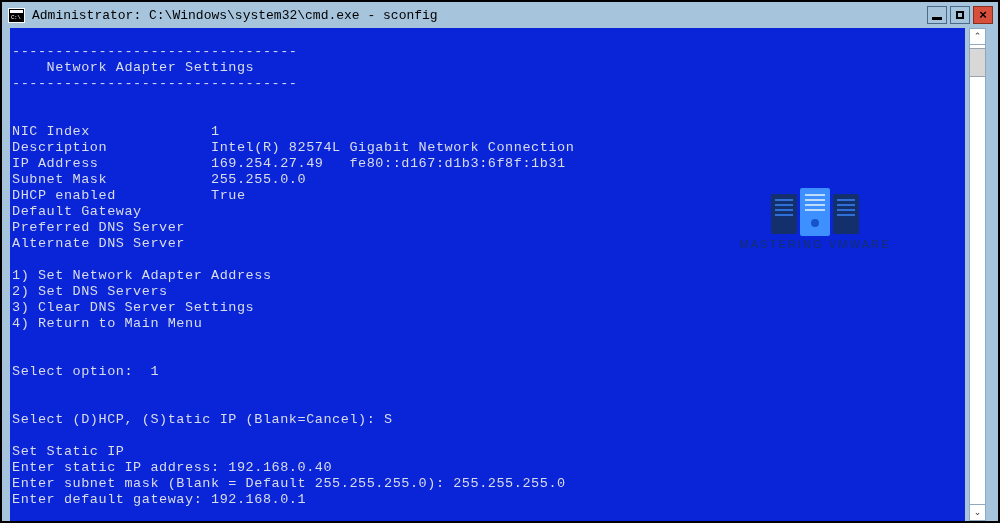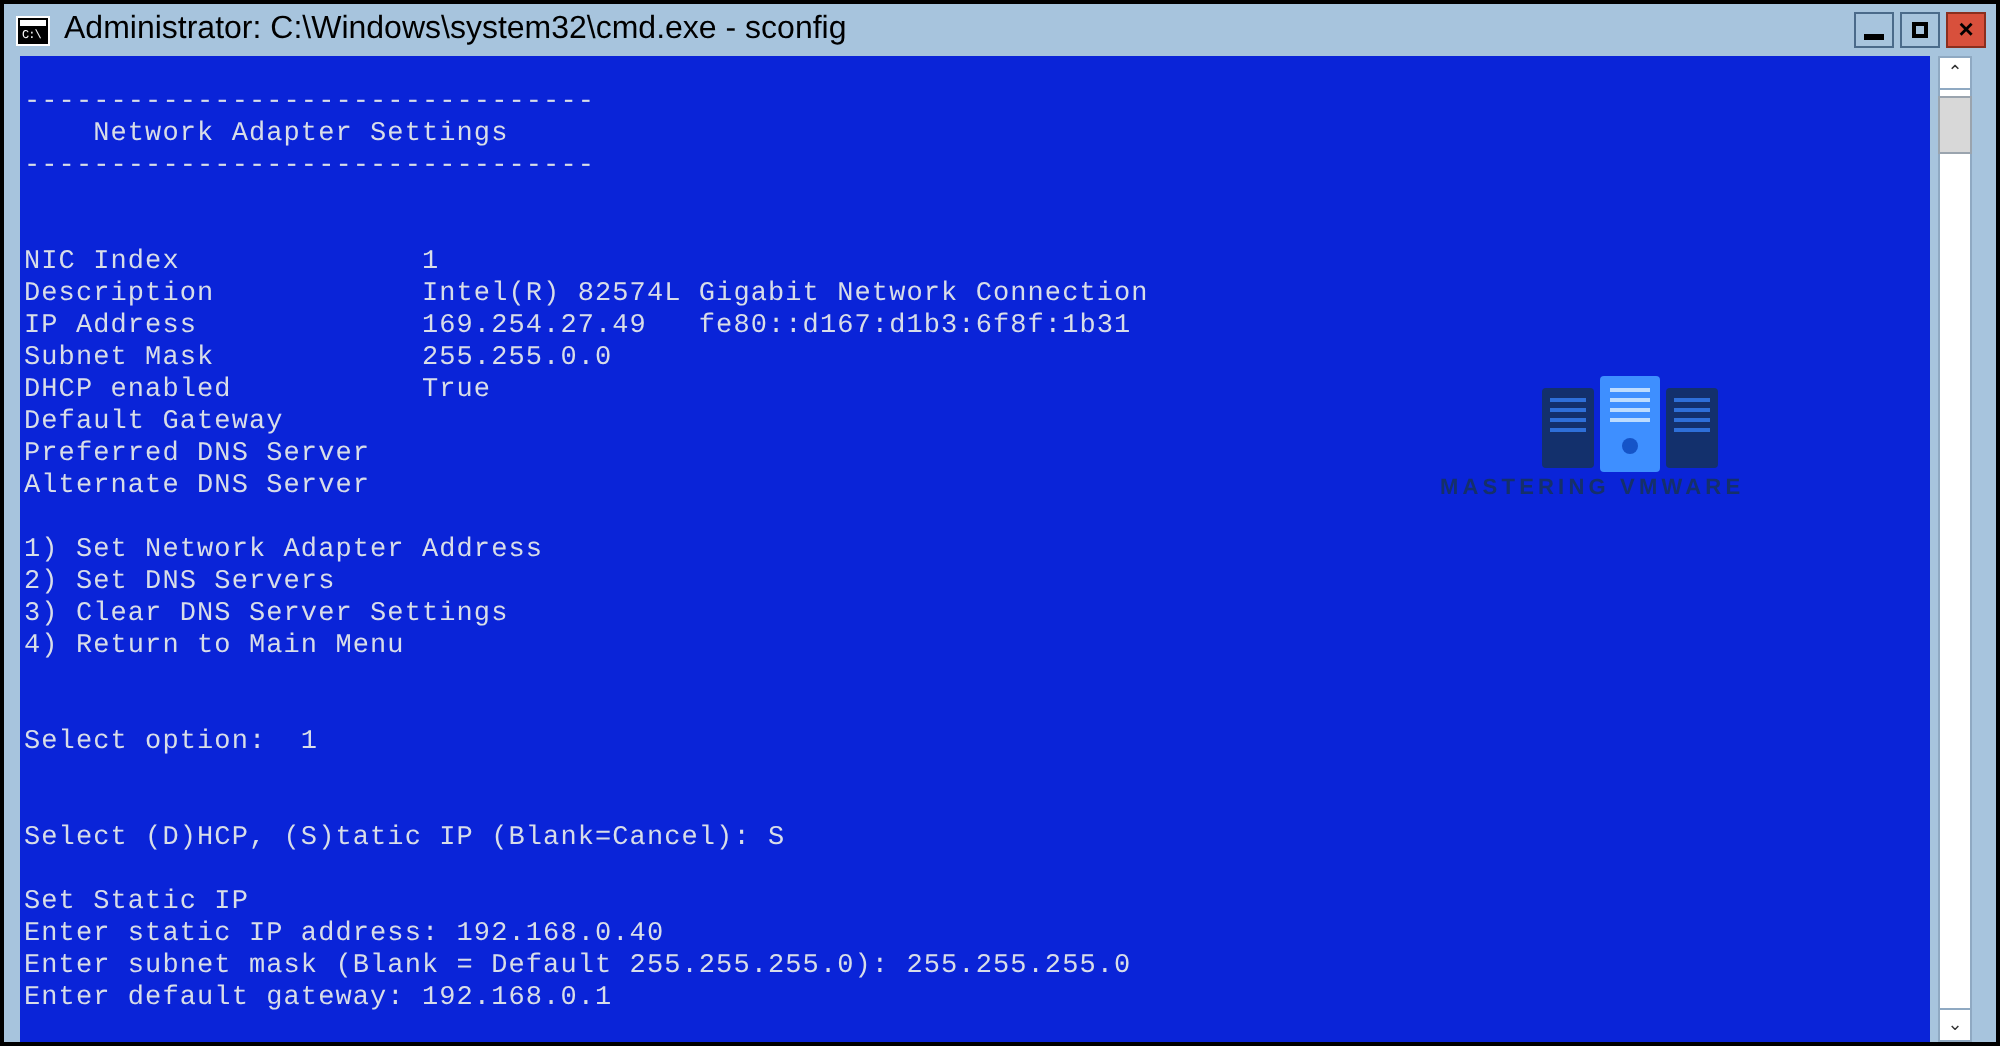--- a/index.html
+++ b/index.html
@@ -63,22 +63,22 @@
   #cmd-icon .prompt {
     position: absolute;
     left: 2px; top: 6px;
     font-family: "Liberation Mono", monospace;
     font-size: 6px;
     line-height: 6px;
     color: #ffffff;
     letter-spacing: -0.5px;
   }
   #title-text {
-    font-family: Liberation Sans, sans-serif;
-    font-size: 16px;
+    font-family: Liberation Mono, monospace;
+    font-size: 13px;
     color: #000000;
     white-space: nowrap;
     overflow: hidden;
   }
   #titlebar-buttons {
     display: flex;
     align-items: center;
     margin-right: 5px;
     flex: 0 0 auto;
   }
@@ -209,23 +209,24 @@
     width: 8px;
     height: 8px;
     border-radius: 50%;
     background: #1554c8;
   }
   #wm-text {
     position: absolute;
     left: 0;
     top: 50px;
     width: 190px;
+    text-align: center;
     font-family: "Liberation Sans", sans-serif;
     font-size: 11px;
-    font-weight: bold;
+    font-weight: normal;
     letter-spacing: 2.1px;
     color: #15306a;
   }
 
   
   #scrollbar {
     position: absolute;
     left: 963px;
     top: 0;
     width: 33px;

